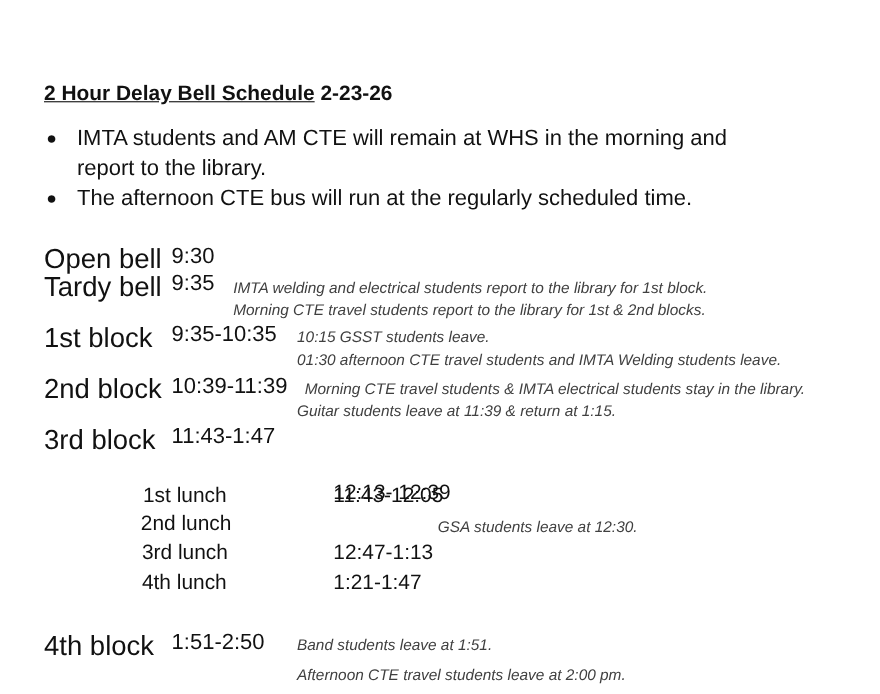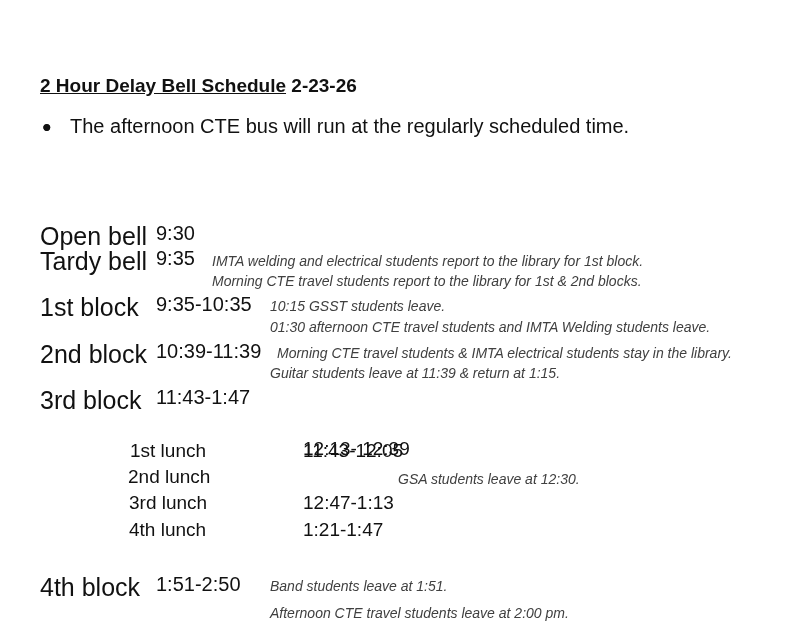--- a/index.html
+++ b/index.html
@@ -19,20 +19,22 @@
 <body>
 
 <div class="abs title">
   <span class="u">2 Hour Delay Bell Schedule</span>
   <span>2-23-26</span>
 </div>
 
 <div class="abs bullets">
   <div style="position:relative">
     <span class="b">●</span>
+    <div>IMTA students and AM CTE will remain at WHS in the morning and</div>
+    <div>report to the library.</div>
   </div>
   <div style="position:relative">
     <span class="b">●</span>
     <div>The afternoon CTE bus will run at the regularly scheduled time.</div>
   </div>
 </div>
 
 <span class="abs lbl" style="left:40px;top:222px">Open bell</span>
 <span class="abs time" style="left:156px;top:222px">9:30</span>
 

